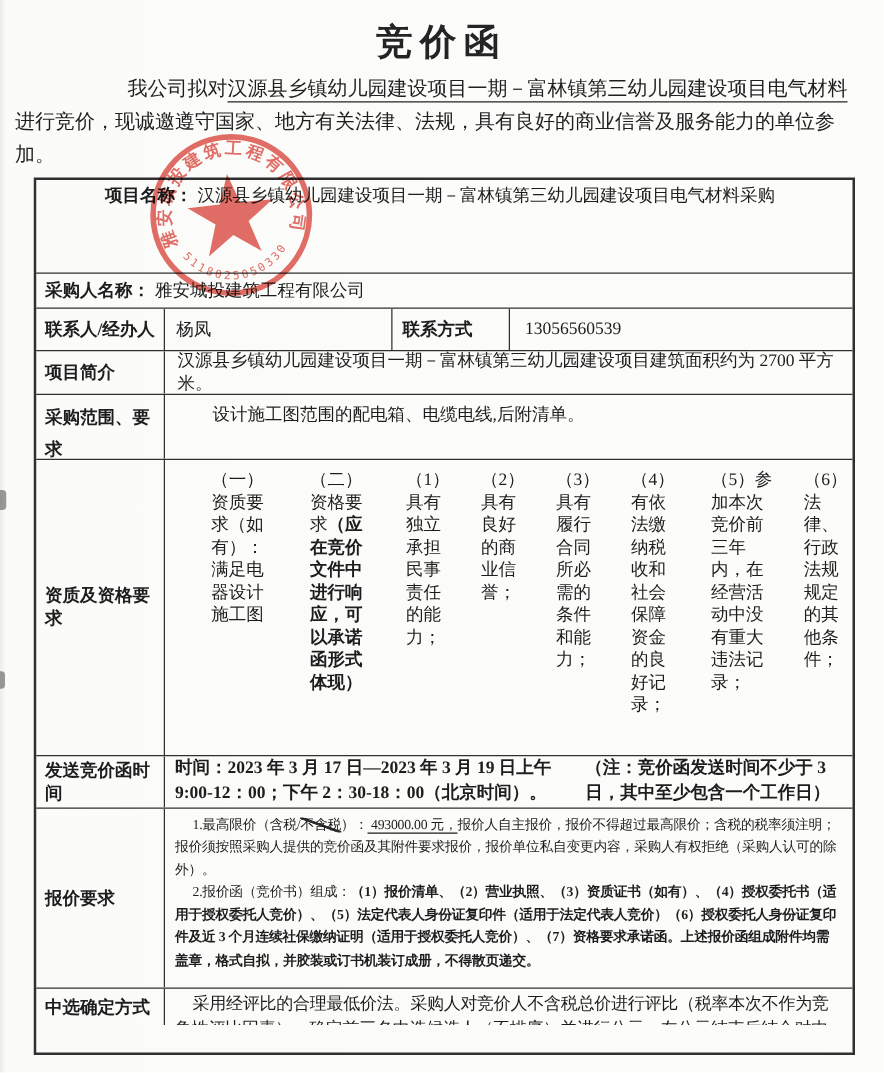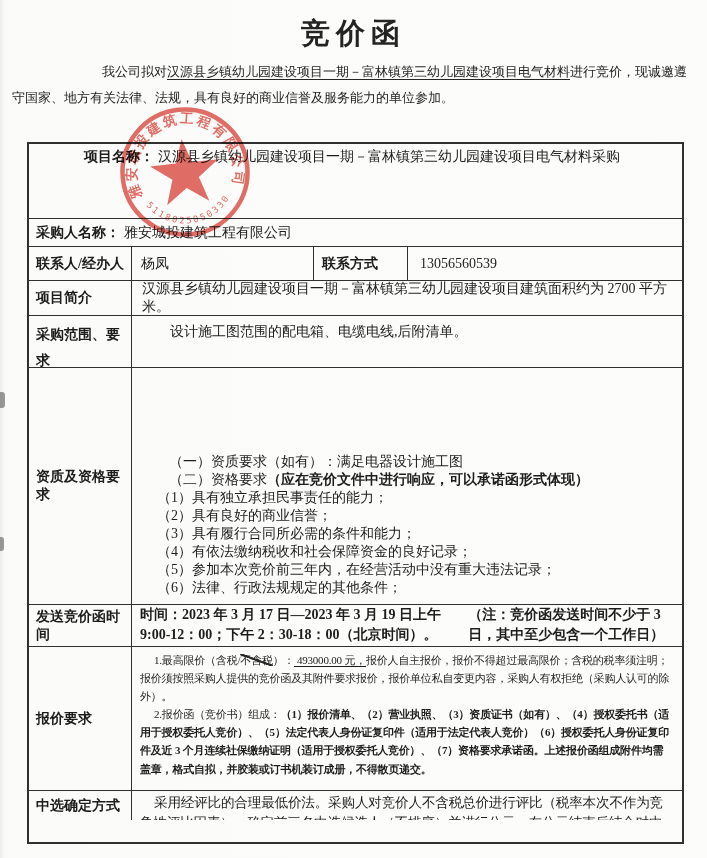--- a/index.html
+++ b/index.html
@@ -15,22 +15,23 @@
   .edge-mark.m2 { top:537px; width:4px; height:14px; }
 
   .doc-title {
     position:absolute; top:14px; left:0; width:100%;
     text-align:center; font-size:29px; font-weight:bold; letter-spacing:6px;
     color:#242424;
   }
 
   .intro {
     position:absolute; top:59px; left:12px; width:681px;
-    font-size:13px; line-height:26.4px; text-indent:90px;
+    font-size:16px; line-height:26.4px; text-indent:90px;
     color:#1f1f1f;
+    font-family:Liberation Mono, monospace;
   }
   .intro .uline { border-bottom:1.5px solid #252525; }
 
   .doc-table {
     position:absolute; left:27px; top:142px; width:657px; height:702px;
     border:2px solid #303030; background:transparent;
     font-size:14px;
   }
   .row { display:flex; width:100%; border-top:1.5px solid #303030; overflow:hidden; }
   .row.first { border-top:none; }
@@ -52,21 +53,21 @@
 
   .c-name  { flex:0 0 182px; border-right:1.5px solid #303030; display:flex; align-items:center; padding-left:9px; }
   .c-mlab  { flex:0 0 94px;  border-right:1.5px solid #303030; display:flex; align-items:center; padding-left:8px; font-weight:bold; }
   .c-phone { flex:1 1 auto; display:flex; align-items:center; padding-left:12px; }
 
   .scope-value { align-items:flex-start; padding-top:7px; text-indent:28px; display:block; }
 
   .sched-cell { flex-direction:column; align-items:flex-start; justify-content:center; line-height:27px; }
 
   .qual-cell {
-    flex:1 1 auto; display:flex; flex-direction:column; justify-content:flex-end;
+    flex:1 1 auto; display:flex; flex-direction:row; justify-content:center;
     padding:7px 4px 7px 0;
   }
   .qual-line { padding-left:25px; }
   .qual-line.head { padding-left:37px; }
   .b { font-weight:bold; }
 
   .time-cell { flex-direction:row; align-items:flex-start; justify-content:center; line-height:19.8px; font-weight:bold; padding-left:8px; }
 
   .quote-cell { display:block; padding:4px 8px 0 8px; font-size:11px; line-height:18.1px; letter-spacing:-0.2px; }
   .quote-cell p { text-indent:14px; }

